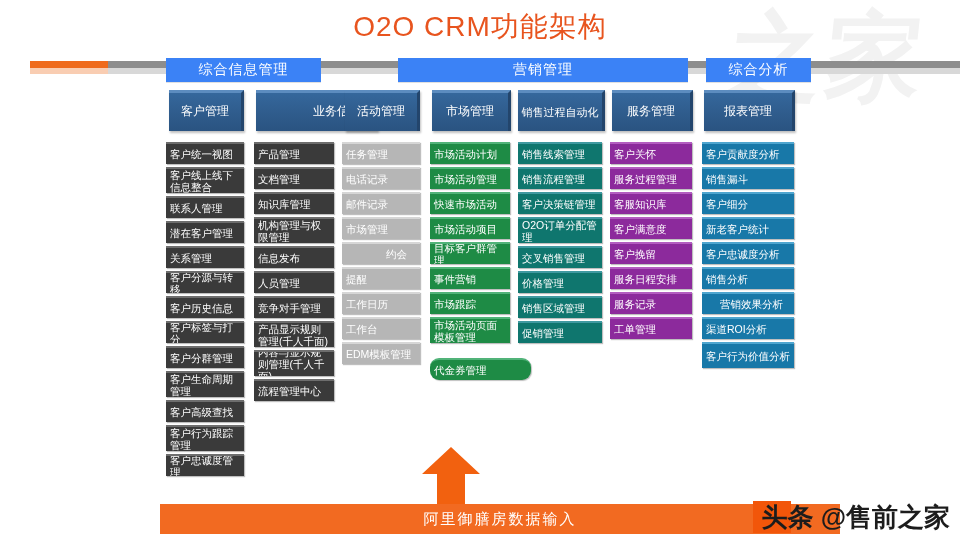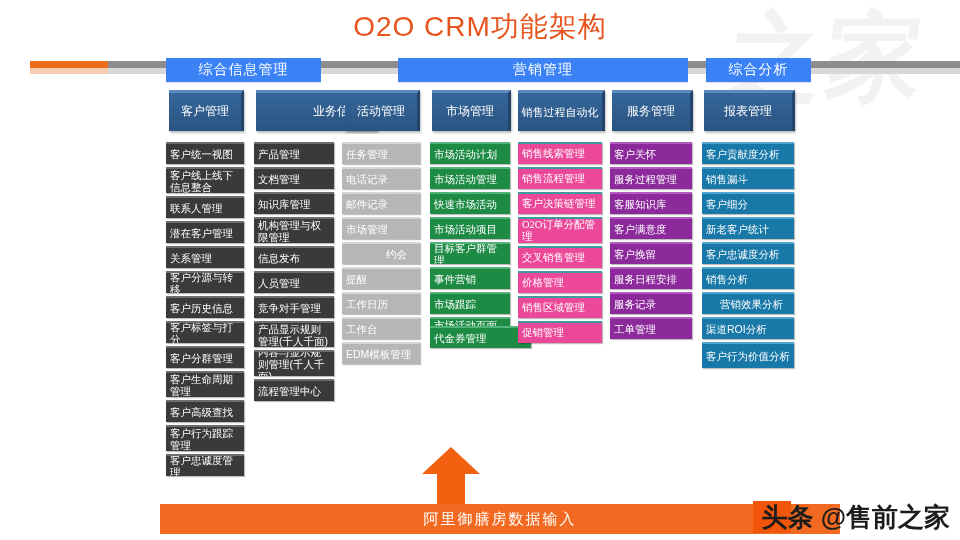--- a/index.html
+++ b/index.html
@@ -48,21 +48,21 @@
   .item{
     position:absolute;display:flex;align-items:center;
     font-size:10.5px;line-height:12px;color:#ffffff;
     padding:1px 4px;box-sizing:border-box;overflow:hidden;
     border-top:2px solid rgba(255,255,255,.22);
     box-shadow:1px 1px 1px rgba(0,0,0,.25);
   }
   .c-dark{background:#3a3a3a;border-top-color:#6d6d6d;}
   .c-gray{background:#b6b6b6;border-top-color:#d6d6d6;color:#ffffff;}
   .c-green{background:#1e8b45;border-top-color:#51b379;}
-  .c-teal{background:#ec4899;border-top-color:#3f99a0;font-family:Liberation Serif, serif;}
+  .c-teal{background:#0f766e;border-top-color:#3f99a0;}
   .c-purple{background:#8c2a9c;border-top-color:#b35cc0;}
   .c-blue{background:#1878a8;border-top-color:#4ea5cf;}
 
   
   .arrow{position:absolute;left:421px;top:447px;width:60px;height:57px;}
 
   
   .bottombar{
     position:absolute;left:160px;top:504px;width:680px;height:30px;background:#f26a21;
     color:#ffffff;font-size:15px;display:flex;align-items:center;justify-content:center;
@@ -142,21 +142,21 @@
       <div class="item c-gray" style="left: 342px; top: 342px; width: 78px; height: 22px;">EDM模板管理</div>
       <div class="hdr" style="left: 432px; top: 90px; width: 76px;">市场管理</div>
       <div class="item c-green" style="left: 430px; top: 142px; width: 80px; height: 22px;">市场活动计划</div>
       <div class="item c-green" style="left: 430px; top: 167px; width: 80px; height: 22px;">市场活动管理</div>
       <div class="item c-green" style="left: 430px; top: 192px; width: 80px; height: 22px;">快速市场活动</div>
       <div class="item c-green" style="left: 430px; top: 217px; width: 80px; height: 22px;">市场活动项目</div>
       <div class="item c-green" style="left: 430px; top: 242px; width: 80px; height: 22px;">目标客户群管理</div>
       <div class="item c-green" style="left: 430px; top: 267px; width: 80px; height: 22px;">事件营销</div>
       <div class="item c-green" style="left: 430px; top: 292px; width: 80px; height: 22px;">市场跟踪</div>
       <div class="item c-green" style="left: 430px; top: 317px; width: 80px; height: 26px;">市场活动页面模板管理</div>
-      <div class="item c-green" style="left: 430px; top: 326px; width: 101px; height: 22px;">代金券管理</div>
+      <div class="item c-green" style="left: 430px; top: 358px; width: 101px; height: 22px; border-radius: 9px;">代金券管理</div>
       <div class="hdr wide" style="left: 518px; top: 90px; width: 84px;">销售过程自动化</div>
       <div class="item c-teal" style="left: 518px; top: 142px; width: 84px; height: 22px;">销售线索管理</div>
       <div class="item c-teal" style="left: 518px; top: 167px; width: 84px; height: 22px;">销售流程管理</div>
       <div class="item c-teal" style="left: 518px; top: 192px; width: 84px; height: 22px;">客户决策链管理</div>
       <div class="item c-teal" style="left: 518px; top: 217px; width: 84px; height: 26px;">O2O订单分配管理</div>
       <div class="item c-teal" style="left: 518px; top: 246px; width: 84px; height: 22px;">交叉销售管理</div>
       <div class="item c-teal" style="left: 518px; top: 271px; width: 84px; height: 22px;">价格管理</div>
       <div class="item c-teal" style="left: 518px; top: 296px; width: 84px; height: 22px; text-align: right;">销售区域管理</div>
       <div class="item c-teal" style="left: 518px; top: 321px; width: 84px; height: 22px;">促销管理</div>
       <div class="hdr" style="left: 612px; top: 90px; width: 78px;">服务管理</div>

